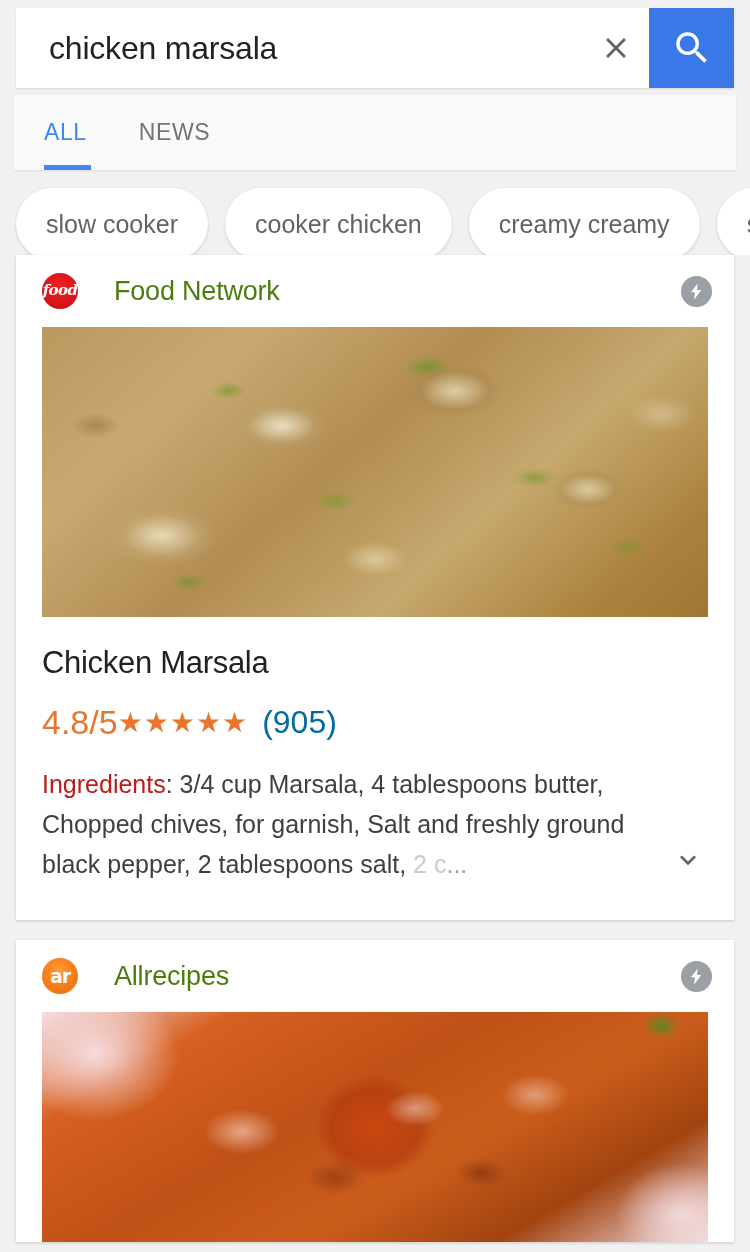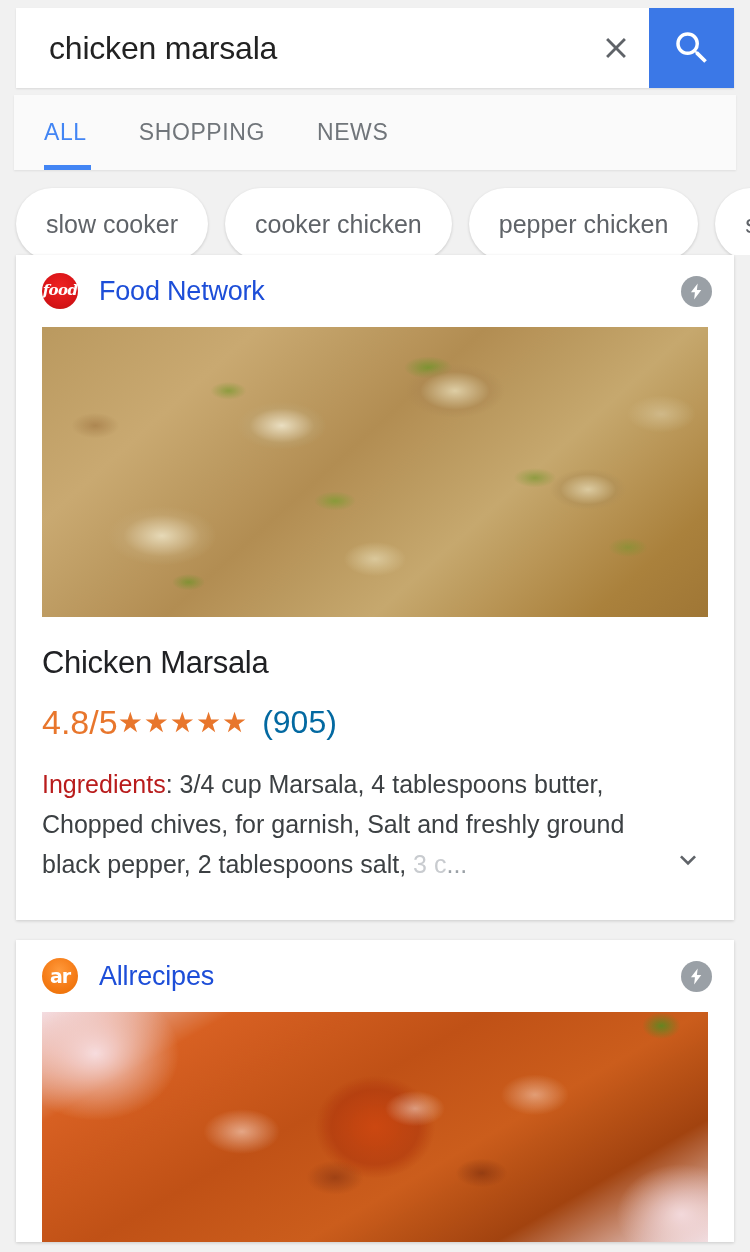--- a/index.html
+++ b/index.html
@@ -189,22 +189,22 @@
   .logo-ar .glyph {
     color: #ffffff;
     font-family: "DejaVu Sans", sans-serif;
     font-size: 19px;
     font-weight: 700;
     letter-spacing: -1px;
     line-height: 1;
   }
   .site-name {
     font-size: 27px;
-    color: #1d4ed8;
-    margin-left: 21px;
+    color: #4d7c0f;
+    margin-left: 36px;
     letter-spacing: -0.2px;
   }
   .amp-badge {
     margin-left: auto;
     width: 31px;
     height: 31px;
     border-radius: 50%;
     background: #9aa0a6;
     display: flex;
     align-items: center;
@@ -336,38 +336,35 @@
     </button>
   </div>
 </div>
 
 <div class="tabbar-wrap">
   <div class="tabbar">
     <div class="tab active">
       <span>ALL</span>
     </div>
     <div class="tab">
-      <span>SHOPPING</span>
-    </div>
-    <div class="tab">
       <span>NEWS</span>
     </div>
   </div>
 </div>
 
 <div class="chips-wrap">
   <div class="chips">
     <div class="chip">
       <span>slow cooker</span>
     </div>
     <div class="chip">
       <span>cooker chicken</span>
     </div>
     <div class="chip">
-      <span>pepper chicken</span>
+      <span>creamy creamy</span>
     </div>
     <div class="chip">
       <span>stuf</span>
     </div>
   </div>
 </div>
 
 <div class="results">
 
   <div class="card">
@@ -386,21 +383,21 @@
       <div class="img-base marsala"></div>
     </div>
     <div class="card-body">
       <h2 class="recipe-title">Chicken Marsala</h2>
       <div class="rating-row">
         <span class="rating-score">4.8/5</span>
         <span class="stars">★★★★★</span>
         <span class="rating-count">(905)</span>
       </div>
       <div class="snippet-wrap">
-        <p class="snippet"><span class="label">Ingredients</span><span>: 3/4 cup Marsala, 4 tablespoons butter, Chopped chives, for garnish, Salt and freshly ground black pepper, 2 tablespoons salt,</span><span class="fade"> 3 c</span><span class="ellipsis">...</span></p>
+        <p class="snippet"><span class="label">Ingredients</span><span>: 3/4 cup Marsala, 4 tablespoons butter, Chopped chives, for garnish, Salt and freshly ground black pepper, 2 tablespoons salt,</span><span class="fade"> 2 c</span><span class="ellipsis">...</span></p>
         <div class="expand-chevron">
           <span>
             <svg width="32" height="32" viewBox="0 0 24 24">
               <path d="M7.4 8.6 12 13.2l4.6-4.6L18 10l-6 6-6-6z" fill="#5f6368"></path>
             </svg>
           </span>
         </div>
       </div>
       <div class="card-pad-bottom"></div>
     </div>

